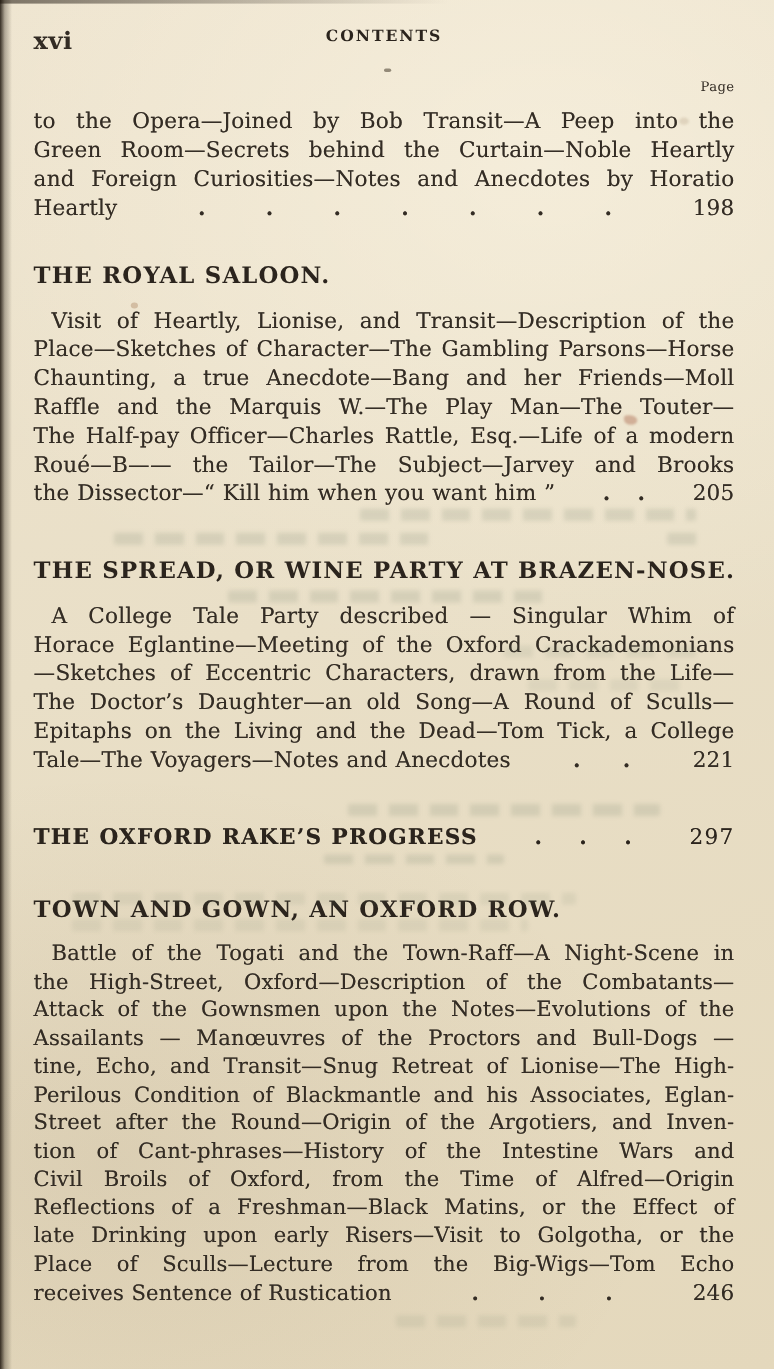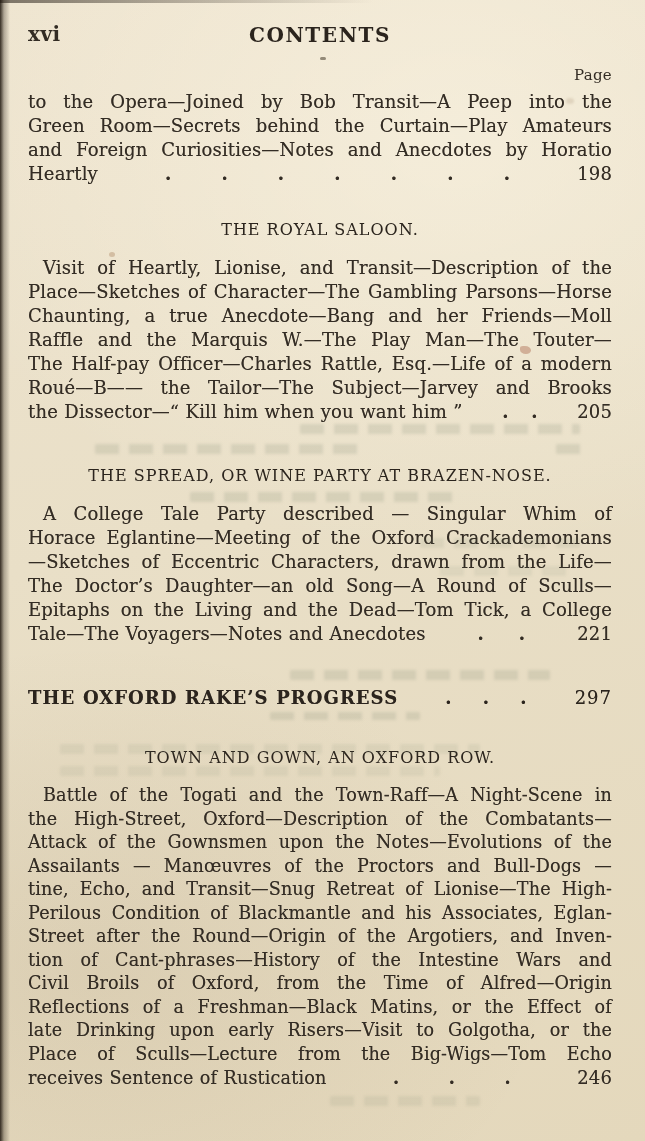--- a/index.html
+++ b/index.html
@@ -31,37 +31,37 @@
   }
   .header-row{
     position:absolute;top:22px;left:28px;right:33px;height:24px;
   }
   .folio{
     position:absolute;left:0;top:0;
     font-weight:700;font-size:20px;letter-spacing:.5px;
   }
   .running-head{
     position:absolute;left:50%;top:1px;transform:translateX(-50%);
-    font-weight:700;font-size:20px;letter-spacing:1.6px;
+    font-weight:700;font-size:13px;letter-spacing:1.6px;
     color:var(--heading-ink);
   }
   .head-mark{
     position:absolute;top:57px;left:50%;transform:translateX(-50%);
     width:6px;height:3px;border-radius:2px;
     background:rgba(70,58,44,.55);
   }
   .page-label{
     position:absolute;top:66px;right:33px;
-    font-size:15px;letter-spacing:.3px;
+    font-size:11px;letter-spacing:.3px;
   }
   #toc{
     position:absolute;top:90px;left:28px;right:33px;
   }
   .heading{
-    text-align:center;font-weight:400;font-size:16px;
+    font-weight:700;font-size:19px;
     letter-spacing:1px;color:var(--heading-ink);
     line-height:24px;white-space:nowrap;
   }
   .sec-1 .heading{margin-top:32px;}
   .sec-2 .heading{margin-top:40px;}
   .sec-3{margin-top:40px;}
   .sec-4 .heading{margin-top:36px;}
   .para{margin-top:14px;}
   .sec-0 .para{margin-top:0;}
   .line{
@@ -109,21 +109,21 @@
     <span class="folio">xvi</span>
     <span class="running-head">CONTENTS</span>
   </div>
   <div class="head-mark"></div>
   <div class="page-label">Page</div>
 
   <main id="toc">
       <section class="sec sec-0">
         <div class="para">
           <div class="line">to the Opera—Joined by Bob Transit—A Peep into the</div>
-          <div class="line">Green Room—Secrets behind the Curtain—Play Amateurs</div>
+          <div class="line">Green Room—Secrets behind the Curtain—Noble Heartly</div>
           <div class="line">and Foreign Curiosities—Notes and Anecdotes by Horatio</div>
           <div class="line last">
             <span class="t">Heartly</span>
             <span class="leader">
               <span class="dot">.</span>
               <span class="dot">.</span>
               <span class="dot">.</span>
               <span class="dot">.</span>
               <span class="dot">.</span>
               <span class="dot">.</span>

